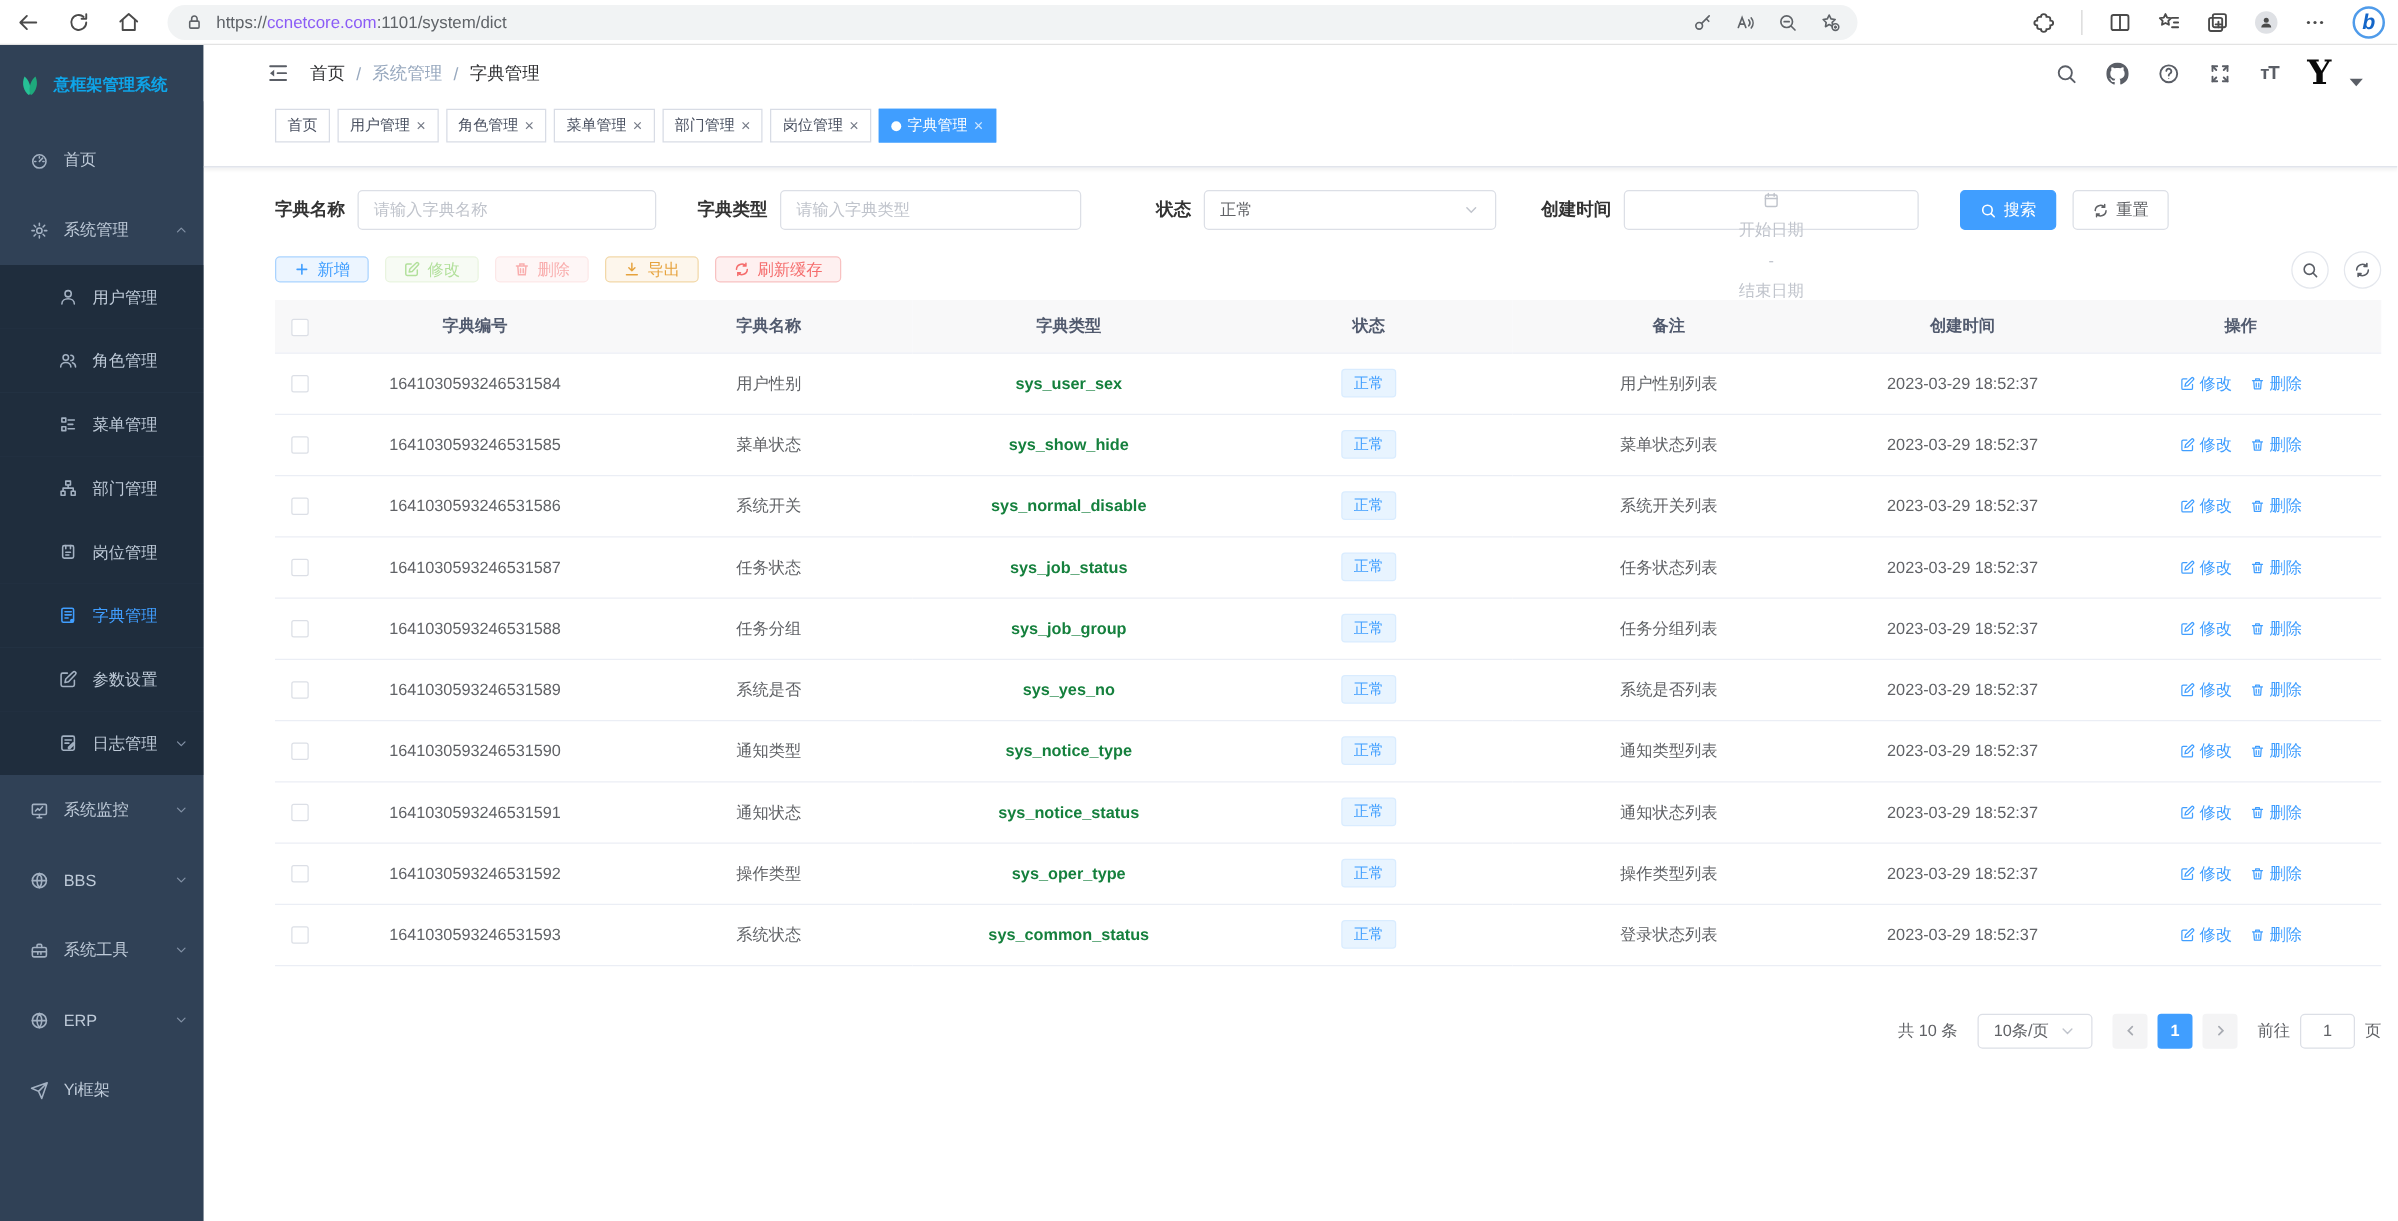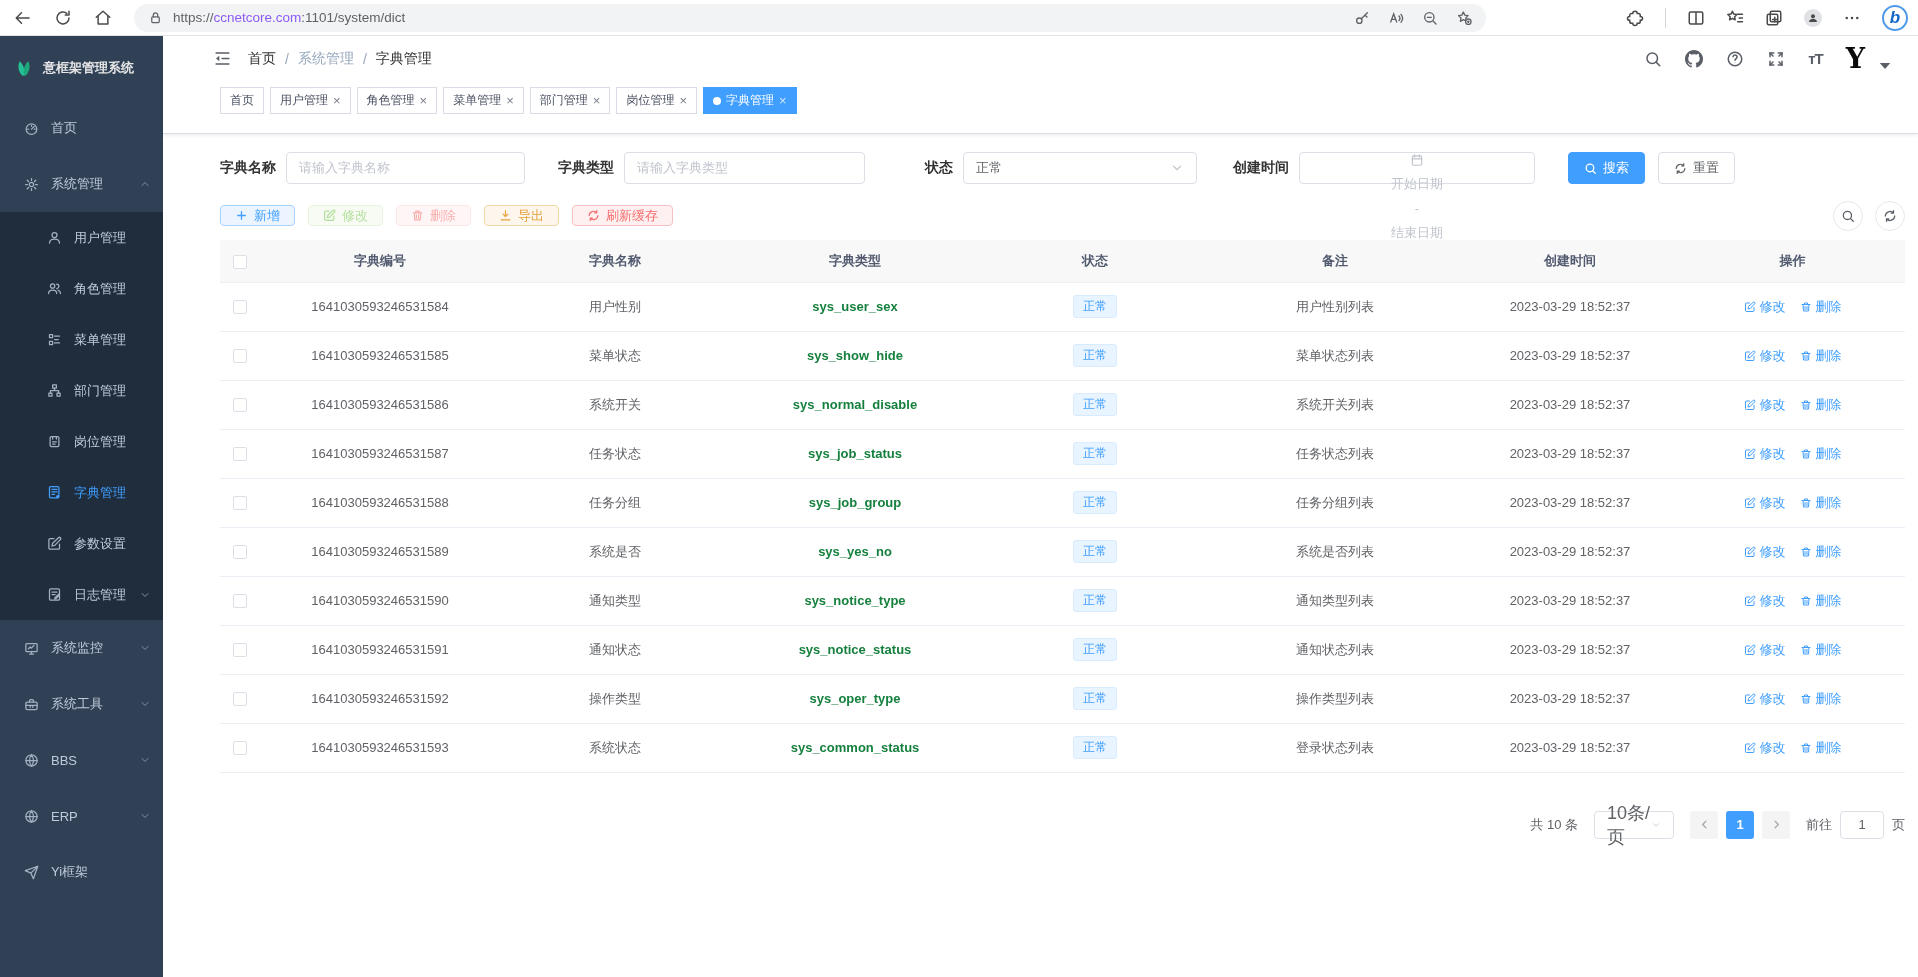--- a/index.html
+++ b/index.html
@@ -24,21 +24,21 @@
   .br-avatar{ width:24px; height:24px; border-radius:50%; background:#dfe1e5; color:#8d9297; padding:3px; cursor:pointer;}
   .bing{ width:26px; height:26px; border-radius:50%; border:2px solid #4f9bea; color:#1466c8;
     font-weight:bold; font-size:17px; display:flex; align-items:center; justify-content:center;
     font-style:italic; cursor:pointer; background:#fff;}
 
   
   .app{ display:flex; height:941px; }
   .sidebar{ width:163px; flex:0 0 163px; background:#304156; overflow:hidden; }
   .logo-bar{ height:64px; display:flex; align-items:center; padding-left:13px; gap:8px; }
   .logo-ic{ width:22px; height:22px; }
-  .logo-title{ color:#e5e5e5; font-size:13px; font-weight:bold; }
+  .logo-title{ color:#0ea5e9; font-size:13px; font-weight:bold; }
   .menu-item{ height:56px; display:flex; align-items:center; padding:0 12px 0 24px;
     color:#bfcbd9; font-size:13px; cursor:pointer; }
   .menu-item.sub{ height:51px; background:#1f2d3d; padding-left:47px; }
   .menu-item.active{ color:#409eff; }
   .mi-icon{ width:15px; height:15px; margin-right:12px; flex:0 0 auto; color:#a3b1c2; }
   .menu-item.active .mi-icon{ color:#409eff; }
   .mi-chev{ margin-left:auto; width:12px; height:12px; color:#8291a5; }
 
   .main{ flex:1 1 auto; display:flex; flex-direction:column; background:#fff; min-width:0; }
   .app-header{ height:45px; display:flex; align-items:center; padding:0 24px 0 50px; background:#fff; }
@@ -97,21 +97,21 @@
   .link{ color:#15803d; cursor:pointer;font-weight:bold; }
   .status-tag{ display:inline-block; background:#e8f4ff; border:1px solid #d9ecff; color:#409eff;
     font-size:12px; border-radius:3px; padding:2px 9px; line-height:1.4; }
   .op-link{ color:#409eff; cursor:pointer; display:inline-flex; align-items:center; gap:4px; }
   .op-link .icn{ width:12px; height:12px; }
   .op-gap{ display:inline-block; width:14px; }
 
   .pager{ margin-top:38px; display:flex; align-items:center; justify-content:flex-end;
     font-size:13px; color:#606266; width:1685px; }
   .pg-total{ margin-right:16px;margin-left:20px; }
-  .pg-size{ width:80px; height:28px; font-size:18px; margin-right:16px; justify-content:space-between;}
+  .pg-size{ width:92px; height:28px; font-size:13px; margin-right:16px; justify-content:space-between;}
   .pg-btn{ width:28px; height:28px; border-radius:3px; background:#f4f4f5; color:#a8abb2;
     display:flex; align-items:center; justify-content:center; cursor:pointer; }
   .pg-btn .icn{ width:11px; height:11px; }
   .pg-cur{ width:28px; height:28px; border-radius:3px; background:#409eff; color:#fff;
     display:flex; align-items:center; justify-content:center; margin:0 8px; cursor:pointer; font-weight:bold;}
   .pg-next{ margin-right:16px; }
   .pg-goto{ margin:0 8px; width:44px; height:28px; justify-content:center; cursor:text; padding:0;}
 </style>
 </head>
 <body>
@@ -340,39 +340,39 @@
           <span class="mi-label">系统监控</span>
           <span class="icn mi-chev">
             <svg viewBox="0 0 24 24" fill="none" stroke="currentColor" stroke-width="2" stroke-linecap="round" stroke-linejoin="round">
               <path d="M6 9l6 6 6-6"></path>
             </svg>
           </span>
         </div>
         <div class="menu-item">
           <span class="icn mi-icon">
             <svg viewBox="0 0 24 24" fill="none" stroke="currentColor" stroke-width="2" stroke-linecap="round" stroke-linejoin="round">
+              <circle cx="12" cy="12" r="9"></circle>
+              <path d="M3 12h18M12 3a14.5 14.5 0 0 1 0 18M12 3a14.5 14.5 0 0 0 0 18"></path>
+            </svg>
+          </span>
+          <span class="mi-label">BBS</span>
+          <span class="icn mi-chev">
+            <svg viewBox="0 0 24 24" fill="none" stroke="currentColor" stroke-width="2" stroke-linecap="round" stroke-linejoin="round">
+              <path d="M6 9l6 6 6-6"></path>
+            </svg>
+          </span>
+        </div>
+        <div class="menu-item">
+          <span class="icn mi-icon">
+            <svg viewBox="0 0 24 24" fill="none" stroke="currentColor" stroke-width="2" stroke-linecap="round" stroke-linejoin="round">
               <rect x="3" y="8" width="18" height="12" rx="2"></rect>
               <path d="M9 8V5.5A1.5 1.5 0 0 1 10.5 4h3A1.5 1.5 0 0 1 15 5.5V8M3 13.5h18M10 13.5v3M14 13.5v3"></path>
             </svg>
           </span>
           <span class="mi-label">系统工具</span>
-          <span class="icn mi-chev">
-            <svg viewBox="0 0 24 24" fill="none" stroke="currentColor" stroke-width="2" stroke-linecap="round" stroke-linejoin="round">
-              <path d="M6 9l6 6 6-6"></path>
-            </svg>
-          </span>
-        </div>
-        <div class="menu-item">
-          <span class="icn mi-icon">
-            <svg viewBox="0 0 24 24" fill="none" stroke="currentColor" stroke-width="2" stroke-linecap="round" stroke-linejoin="round">
-              <circle cx="12" cy="12" r="9"></circle>
-              <path d="M3 12h18M12 3a14.5 14.5 0 0 1 0 18M12 3a14.5 14.5 0 0 0 0 18"></path>
-            </svg>
-          </span>
-          <span class="mi-label">BBS</span>
           <span class="icn mi-chev">
             <svg viewBox="0 0 24 24" fill="none" stroke="currentColor" stroke-width="2" stroke-linecap="round" stroke-linejoin="round">
               <path d="M6 9l6 6 6-6"></path>
             </svg>
           </span>
         </div>
         <div class="menu-item">
           <span class="icn mi-icon">
             <svg viewBox="0 0 24 24" fill="none" stroke="currentColor" stroke-width="2" stroke-linecap="round" stroke-linejoin="round">
               <circle cx="12" cy="12" r="9"></circle>

